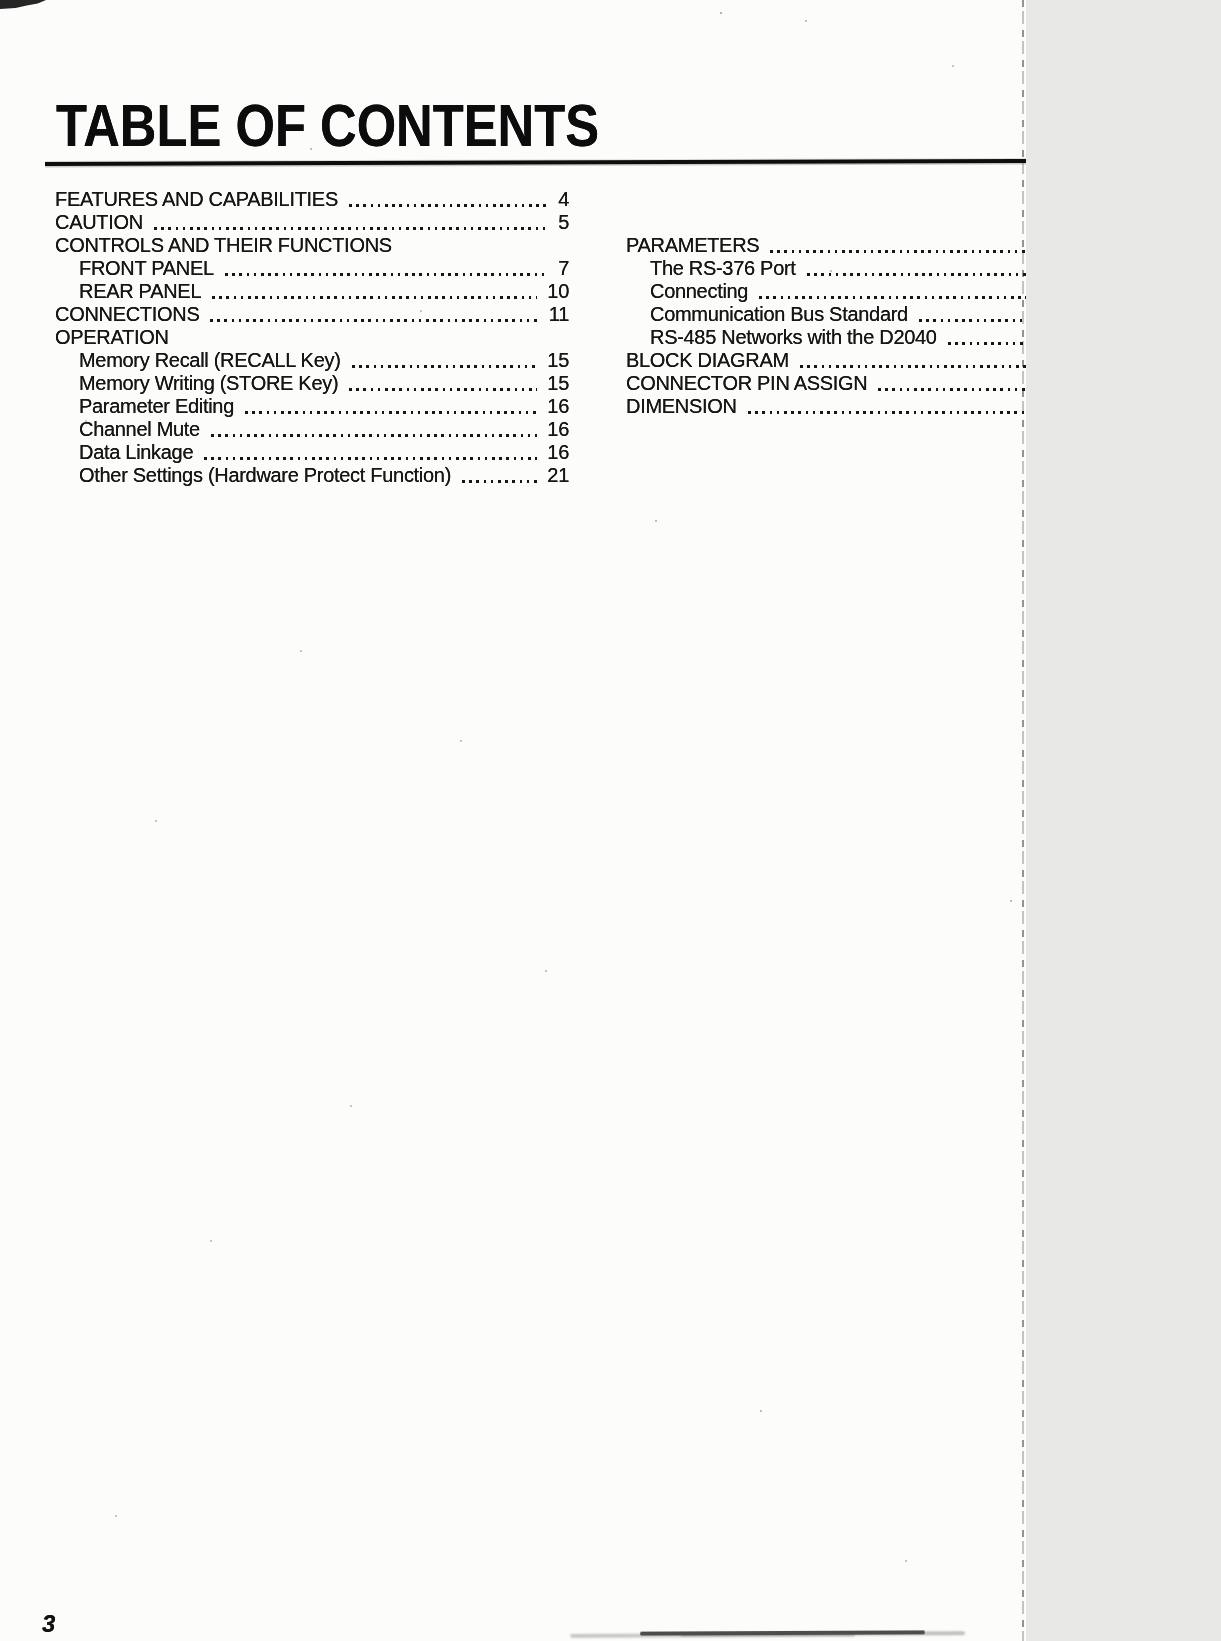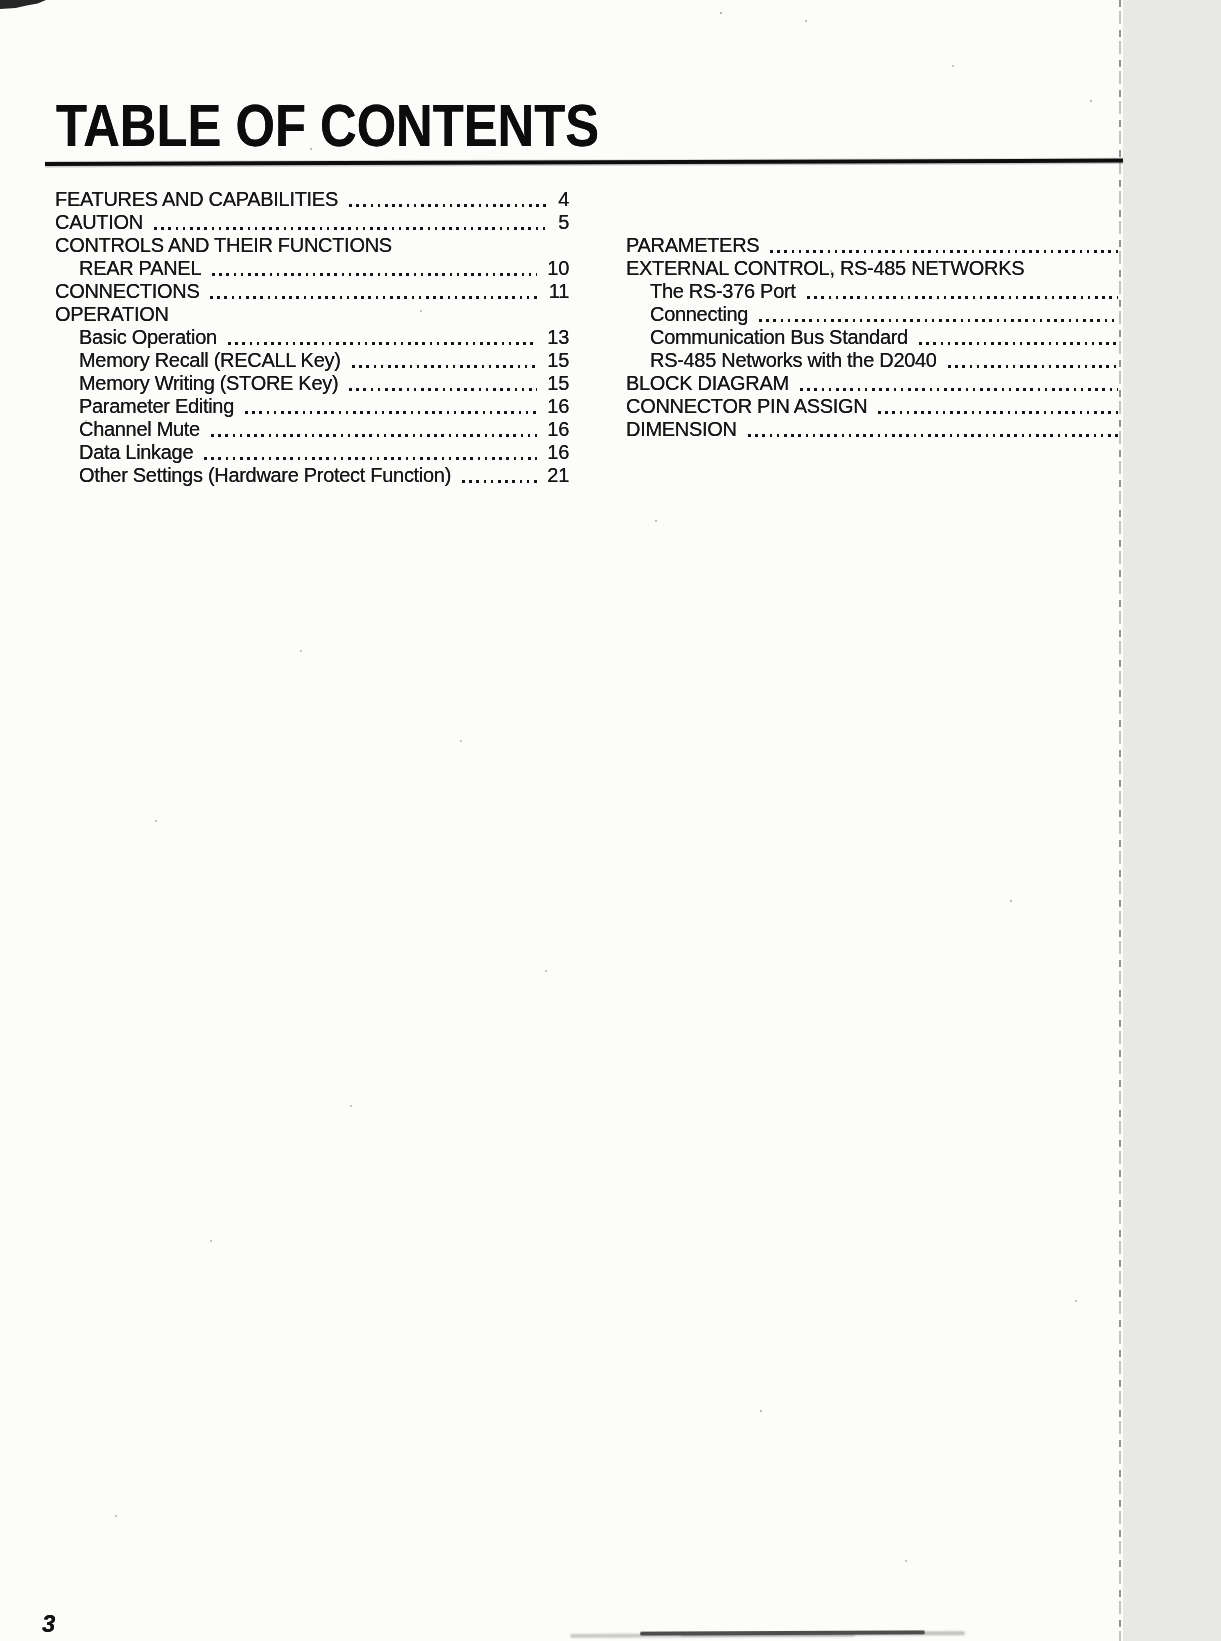--- a/index.html
+++ b/index.html
@@ -5,21 +5,21 @@
   :root {
     --ink: #161616;
     --paper: #fcfcfa;
   }
   * { margin: 0; padding: 0; box-sizing: border-box; }
   html, body { background: #e8e8e6; }
   body { font-family: "Liberation Sans", "DejaVu Sans", sans-serif; }
 
   .page {
     position: relative;
-    width: 1123px;
+    width: 1026px;
     height: 1641px;
     background: var(--paper);
     overflow: hidden;
     color: var(--ink);
   }
 
   
   .title {
     position: absolute;
     left: 56px;
@@ -169,39 +169,39 @@
       <div class="toc-row">
     <span class="toc-label">CAUTION</span>
     <span class="toc-leader"></span>
     <span class="toc-page">5</span>
   </div>
       <div class="toc-row heading">
     <span class="toc-label">CONTROLS AND THEIR FUNCTIONS</span>
 
   </div>
       <div class="toc-row indent">
+    <span class="toc-label">FRONT PANEL</span>
+    <span class="toc-leader"></span>
+    <span class="toc-page">7</span>
+  </div>
+      <div class="toc-row indent">
     <span class="toc-label">REAR PANEL</span>
     <span class="toc-leader"></span>
     <span class="toc-page">10</span>
   </div>
       <div class="toc-row">
     <span class="toc-label">CONNECTIONS</span>
     <span class="toc-leader"></span>
     <span class="toc-page">11</span>
   </div>
       <div class="toc-row heading">
     <span class="toc-label">OPERATION</span>
 
   </div>
       <div class="toc-row indent">
-    <span class="toc-label">Basic Operation</span>
-    <span class="toc-leader"></span>
-    <span class="toc-page">13</span>
-  </div>
-      <div class="toc-row indent">
     <span class="toc-label">Memory Recall (RECALL Key)</span>
     <span class="toc-leader"></span>
     <span class="toc-page">15</span>
   </div>
       <div class="toc-row indent">
     <span class="toc-label">Memory Writing (STORE Key)</span>
     <span class="toc-leader"></span>
     <span class="toc-page">15</span>
   </div>
       <div class="toc-row indent">
@@ -224,24 +224,20 @@
     <span class="toc-leader"></span>
     <span class="toc-page">21</span>
   </div>
     </div>
 
   <div class="toc-col right">
       <div class="toc-row">
     <span class="toc-label">PARAMETERS</span>
     <span class="toc-leader"></span>
     <span class="toc-page">21</span>
-  </div>
-      <div class="toc-row heading">
-    <span class="toc-label">EXTERNAL CONTROL, RS-485 NETWORKS</span>
-
   </div>
       <div class="toc-row indent">
     <span class="toc-label">The RS-376 Port</span>
     <span class="toc-leader"></span>
     <span class="toc-page">23</span>
   </div>
       <div class="toc-row indent">
     <span class="toc-label">Connecting</span>
     <span class="toc-leader"></span>
     <span class="toc-page">23</span>

